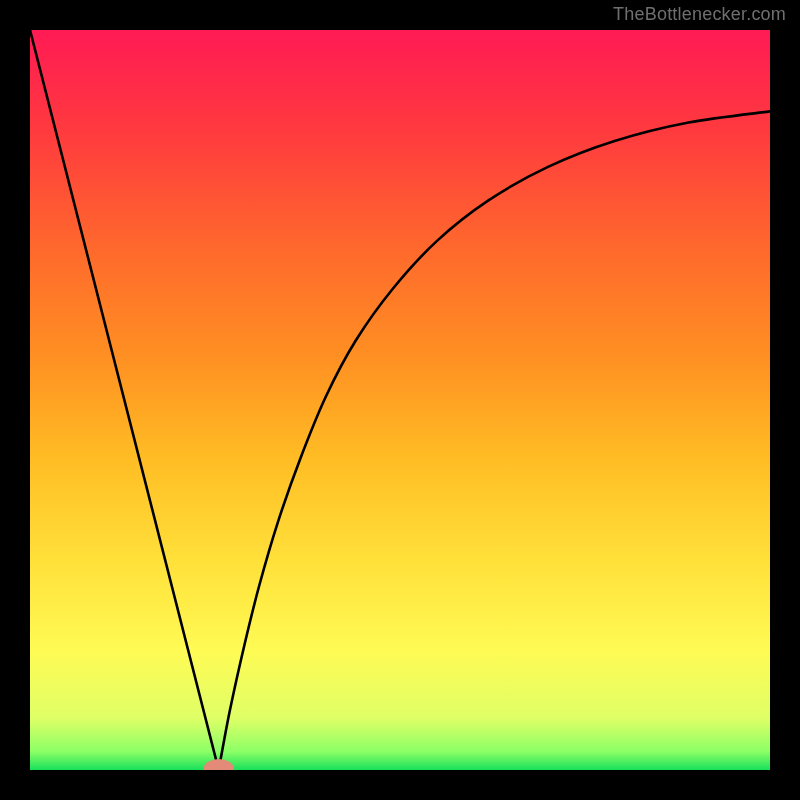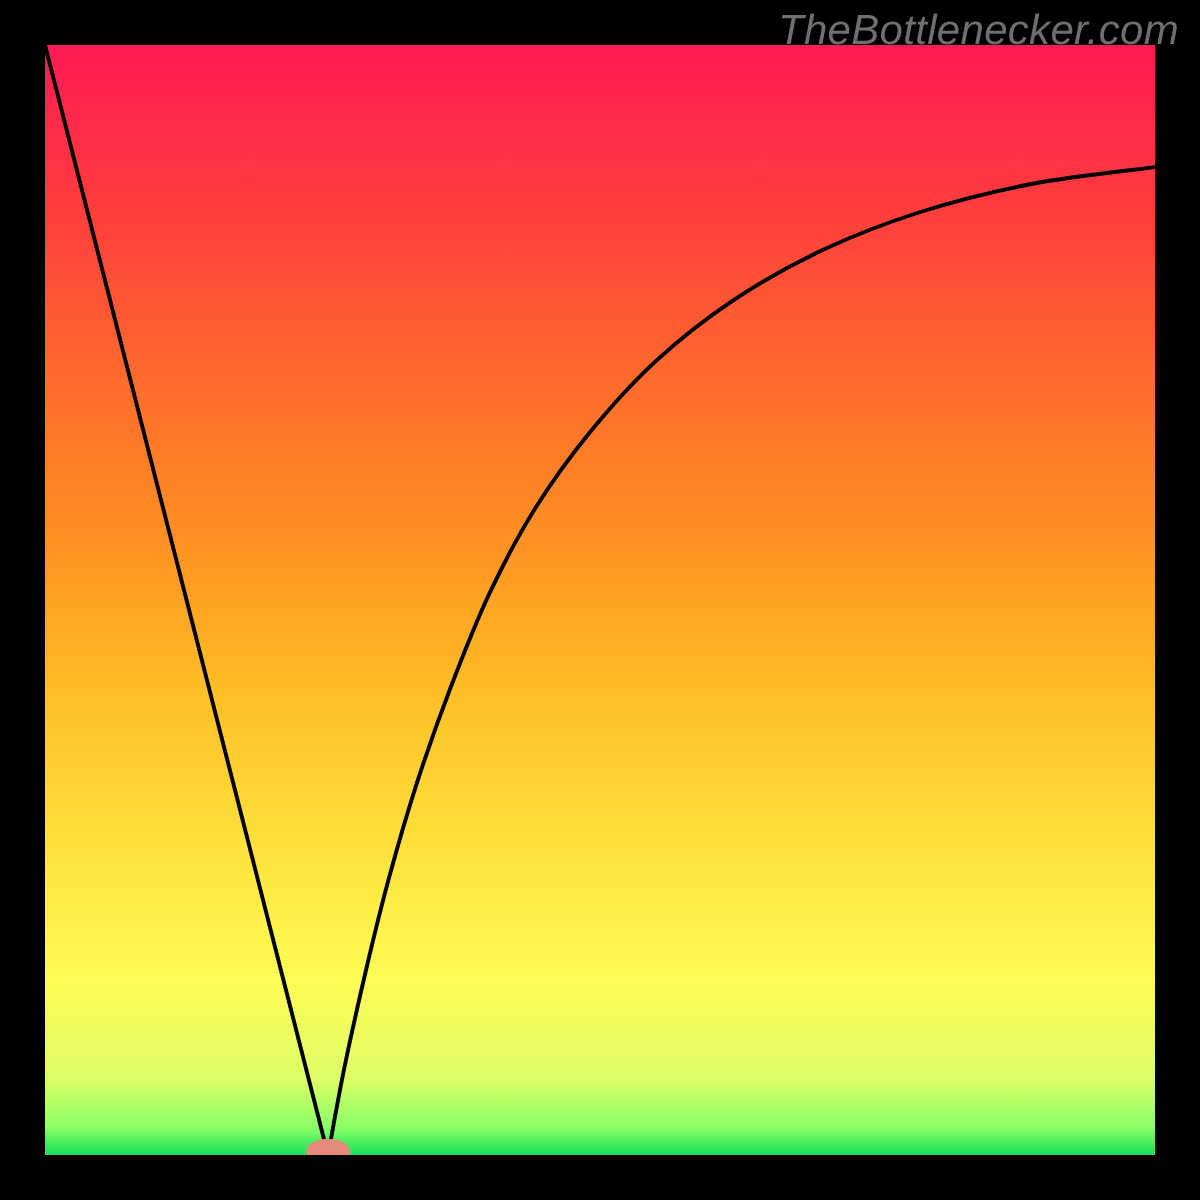--- a/index.html
+++ b/index.html
@@ -15,25 +15,24 @@
     position: relative;
     width: 800px;
     height: 800px;
     background: #000;
   }
   .watermark {
     position: absolute;
     top: 4px;
     right: 14px;
     color: #6f6f6f;
-    font-size: 28px;
+    font-size: 18px;
     letter-spacing: 0.2px;
     z-index: 5;
     user-select: none;
-    font-style: italic;
   }
   .plot {
     position: absolute;
     left: 30px;
     top: 30px;
     width: 740px;
     height: 740px;
   }
   .plot svg {
     display: block;

